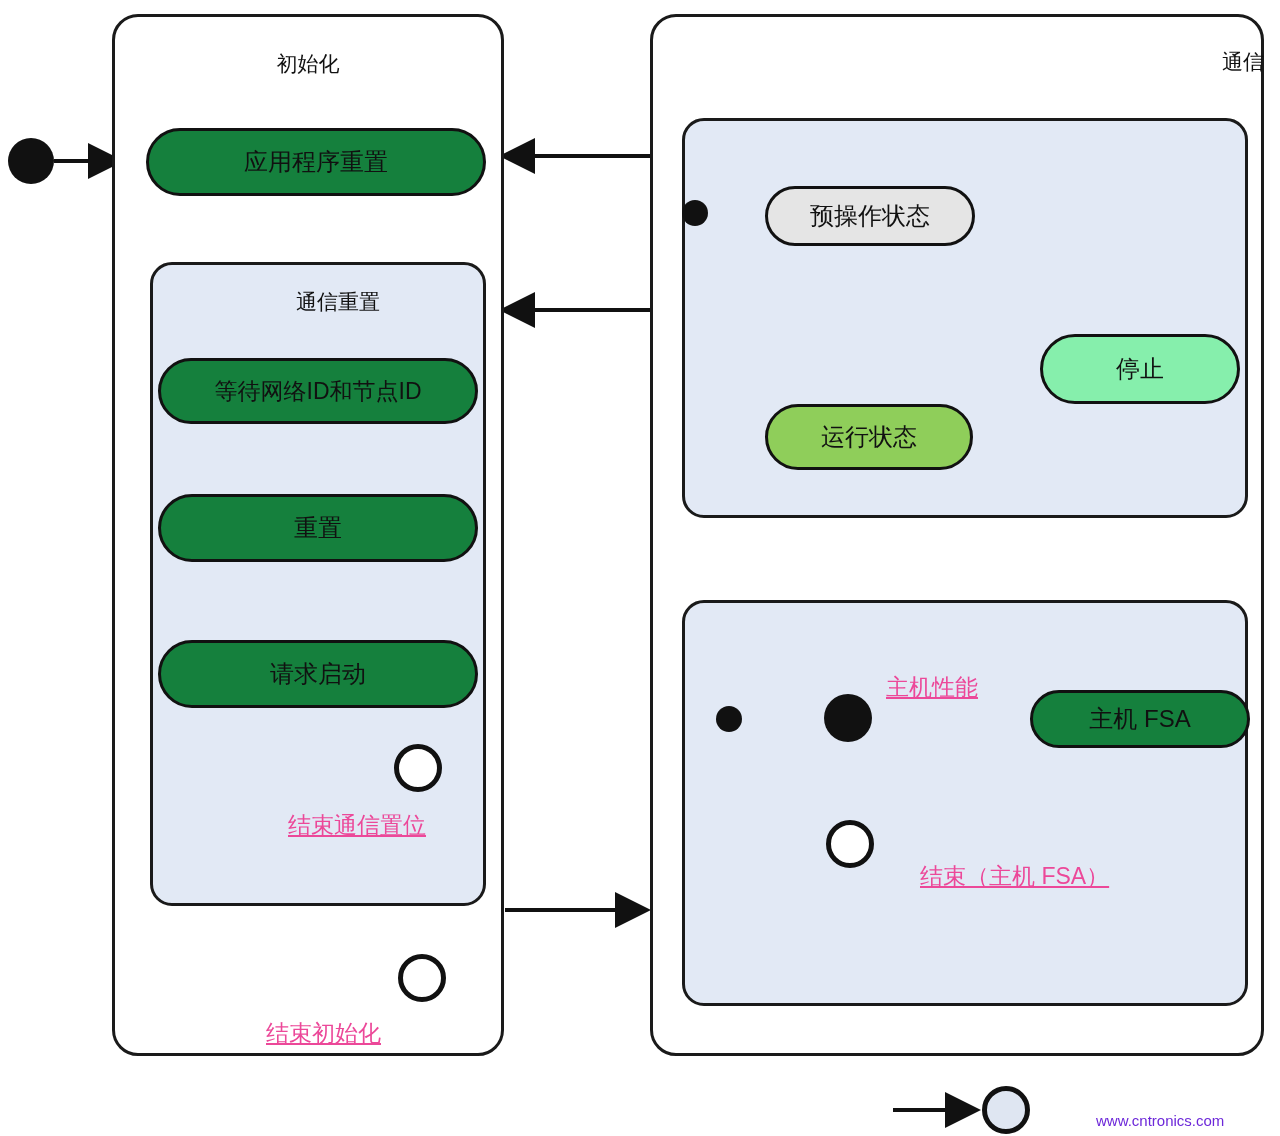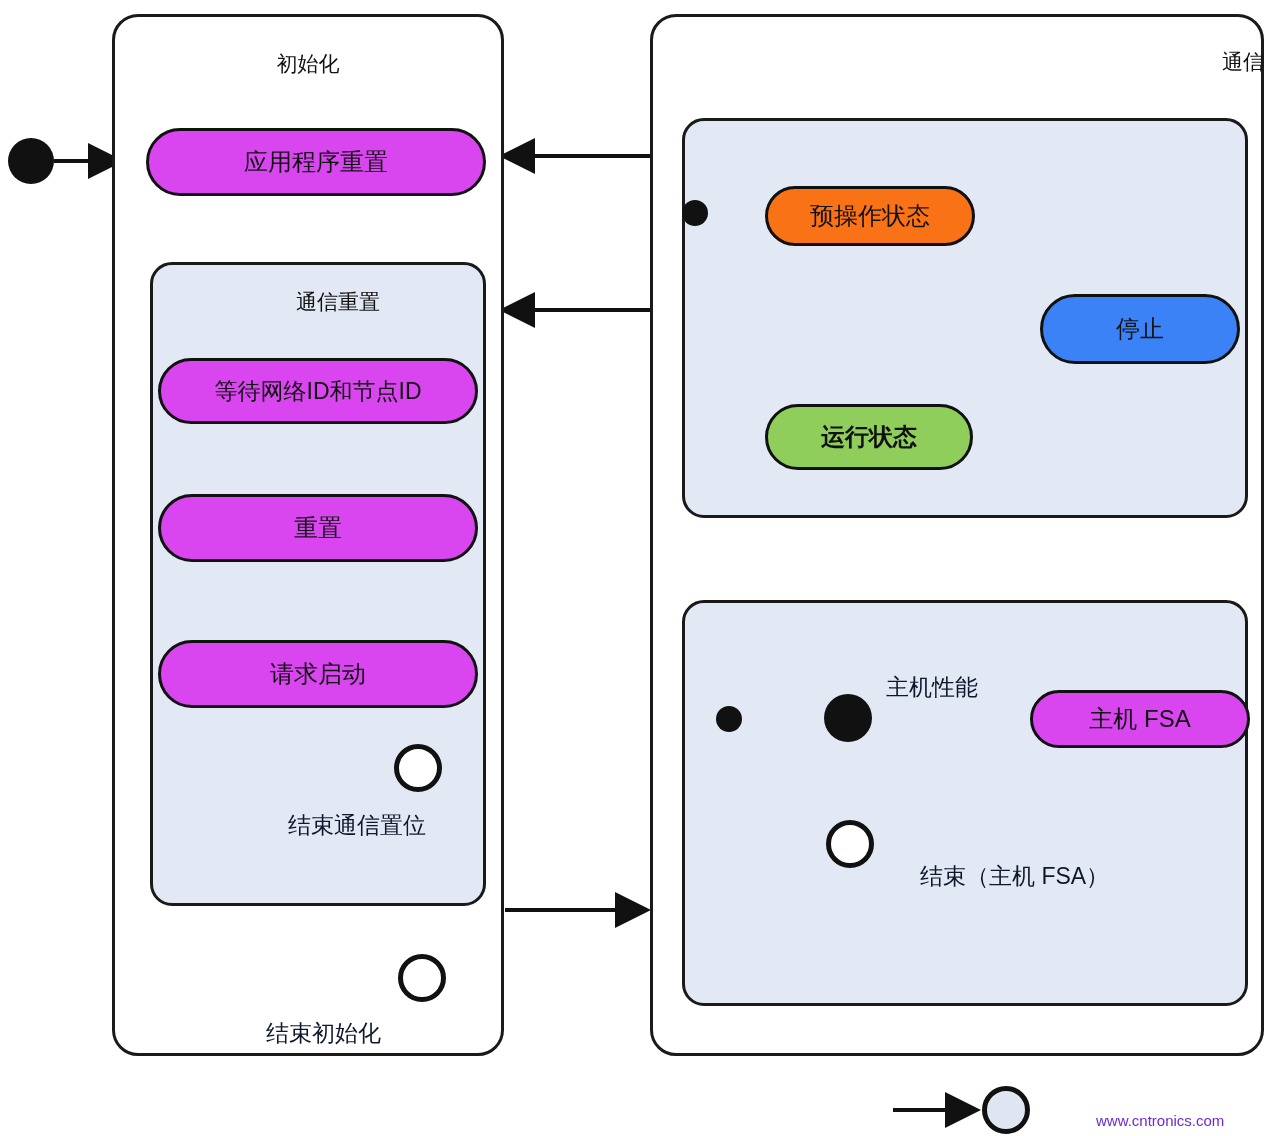--- a/index.html
+++ b/index.html
@@ -6,27 +6,27 @@
   body{width:1280px;height:1136px;font-family:"Liberation Sans","DejaVu Sans",sans-serif;}
   #stage{position:relative;width:1280px;height:1136px;overflow:hidden;}
   svg#wires{position:absolute;left:0;top:0;width:1280px;height:1136px;}
 
   .region{position:absolute;border:3px solid #1a1a1a;border-radius:26px;background:#ffffff;box-sizing:border-box;}
   .subregion{position:absolute;border:3px solid #1a1a1a;border-radius:22px;background:#e2e9f5;box-sizing:border-box;}
 
   .region-title{position:absolute;width:100%;text-align:center;font-size:21px;color:#111;}
 
   .state{position:absolute;box-sizing:border-box;border:3px solid #111;border-radius:40px;
-         display:flex;align-items:center;justify-content:center;background:#d946ef;
+         display:flex;align-items:center;justify-content:center;background:#15803d;
          font-size:24px;color:#111;text-align:center;}
-  .state.blue{background:#f97316;}
-  .state.green{background:#8fce5a;font-weight:bold;}
-  .state.red{background:#3b82f6;}
+  .state.blue{background:#e5e5e5;}
+  .state.green{background:#8fce5a;}
+  .state.red{background:#86efac;margin-top:40px;}
 
-  .label{position:absolute;font-size:23px;color:#0f172a;white-space:nowrap;}
+  .label{position:absolute;font-size:23px;color:#ec4899;white-space:nowrap;text-decoration:underline;}
 
   .initnode{position:absolute;border-radius:50%;background:#111;}
   .endnode{position:absolute;border-radius:50%;border:5px solid #111;background:#ffffff;box-sizing:border-box;}
   .endnode.tinted{background:#dfe6f2;}
 
   .watermark{position:absolute;font-size:15px;color:#6d28d9;}
 </style>
 </head>
 <body>
 

